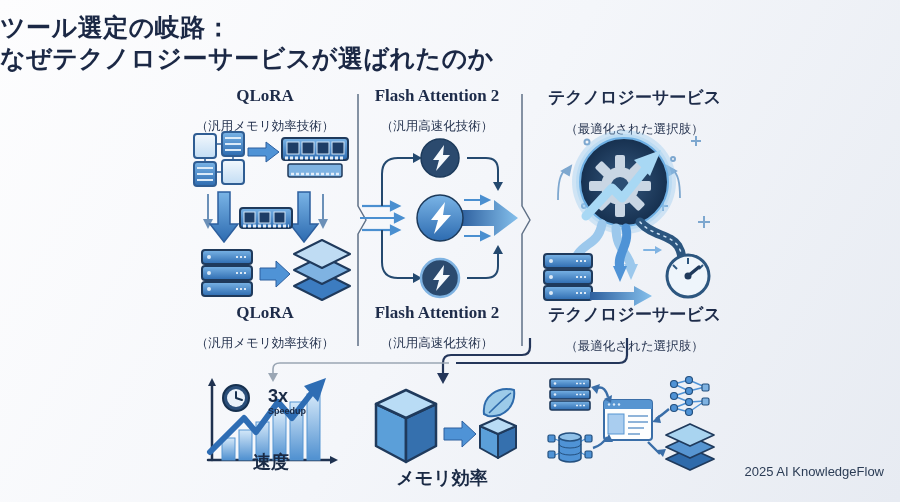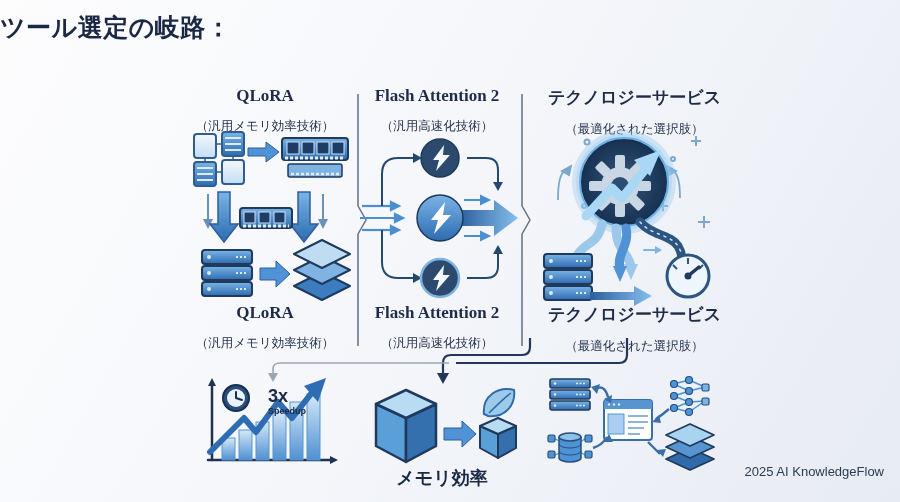--- a/index.html
+++ b/index.html
@@ -44,20 +44,21 @@
         </linearGradient>
       <radialGradient id="gDark">
           <stop offset="0" stop-color="#35587f"></stop>
           <stop offset="1" stop-color="#16304f"></stop>
         </radialGradient>
     </defs>
   </svg>
 
   <div class="abs title">
     <div>ツール選定の岐路：</div>
+    <div>なぜテクノロジーサービスが選ばれたのか</div>
   </div>
 
   <div class="abs col-head" style="top:86px;left:155px;width:220px;">
     <div class="col-name">QLoRA</div>
     <div class="col-sub">（汎用メモリ効率技術）</div>
   </div>
   <div class="abs col-head" style="top:86px;left:347px;width:180px;">
     <div class="col-name">Flash Attention 2</div>
     <div class="col-sub">（汎用高速化技術）</div>
   </div>
@@ -306,20 +307,21 @@
       <polygon points="130,2 108,10 122,26" fill="#2e6db4"></polygon>
     </g>
     <g>
       <circle cx="40" cy="22" r="13" fill="#2a4e79" stroke="#16304f" stroke-width="2"></circle>
       <circle cx="40" cy="22" r="9" fill="#eaf2fa"></circle>
       <path d="M40,22 V16 M40,22 L46,24" stroke="#16304f" stroke-width="2" fill="none" stroke-linecap="round"></path>
     </g>
     <text x="72" y="26" font-size="18" font-weight="bold" fill="#1a2a45">3x</text>
     <text x="72" y="38" font-size="9" font-weight="bold" fill="#1a2a45">Speedup</text>
   </svg>
+  <div class="abs metric-label" style="top:450px;left:196px;width:150px;">速度</div>
 
   <svg class="abs" style="top:384px;left:362px;" width="160" height="84" viewBox="0 0 160 84">
     <g stroke="#1f3a5c" stroke-width="2.5" stroke-linejoin="round">
       <polygon points="14,20 14,62 44,78 44,34" fill="#5b9fd9"></polygon>
       <polygon points="74,20 74,62 44,78 44,34" fill="#3570ae"></polygon>
       <polygon points="14,20 44,6 74,20 44,34" fill="#b9dcf5"></polygon>
     </g>
     <polygon points="82,44 100,44 100,37 114,50 100,63 100,56 82,56" fill="#4f93d6" stroke="#2d5f9e" stroke-width="1"></polygon>
     <g stroke="#1f3a5c" stroke-width="2" stroke-linejoin="round">
       <polygon points="118,42 118,64 136,74 136,50" fill="#5b9fd9"></polygon>

